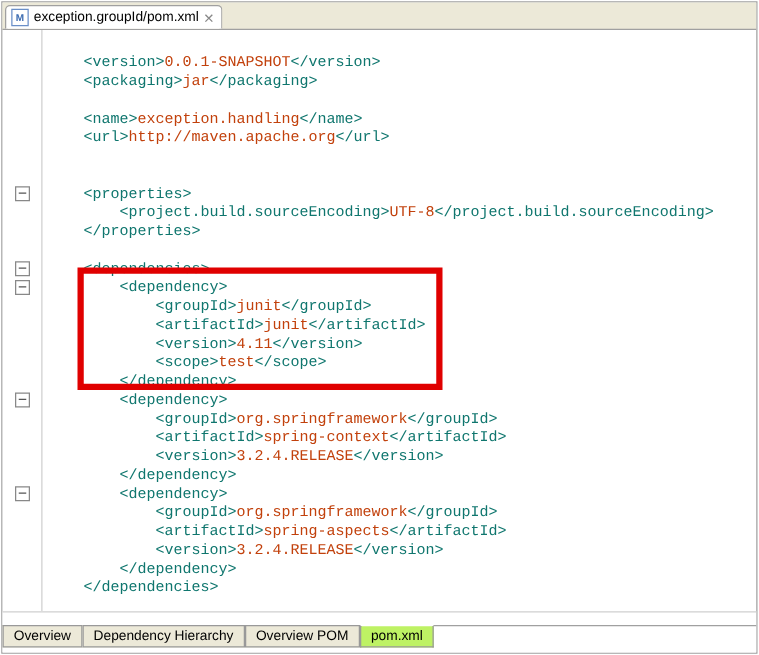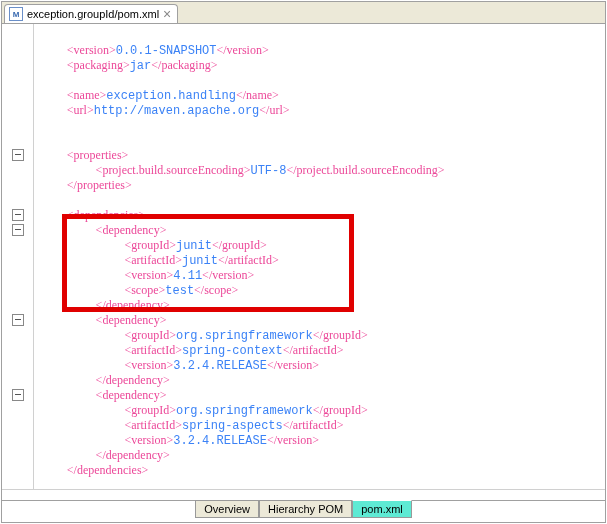--- a/index.html
+++ b/index.html
@@ -9,25 +9,25 @@
 .top-tab { background: #fff; border: 1px solid #a0a0a0; border-bottom: none; border-top-left-radius: 4px; border-top-right-radius: 4px; padding: 2px 6px 2px 4px; display: flex; align-items: center; gap: 4px; margin-left: 2px; font-size: 11px; }
 .file-icon { width: 14px; height: 14px; background: #fff; border: 1px solid #6a8fc8; display: flex; align-items: center; justify-content: center; font-size: 8px; font-weight: bold; color: #3a6ab0; }
 .close-x { font-family: Arial; color: #888; font-size: 14px; cursor: pointer; line-height: 1; }
 .editor-wrap { flex: 1; display: flex; overflow: hidden; }
 .gutter { width: 32px; background: #fff; border-right: 1px solid #d0d0d0; flex-shrink: 0; padding-top: 4px; }
 .fold { width: 12px; height: 12px; margin: 0 auto 2px; }
 .fold.minus { border: 1px solid #888; background: #fff; display: flex; align-items: center; justify-content: center; }
 .fold.minus::before { content: ""; width: 6px; height: 1px; background: #555; }
 .gutter-row { height: 15px; display: flex; align-items: center; justify-content: center; }
 .editor { flex: 1; font-family: Consolas, "Courier New", monospace; font-size: 12px; line-height: 15px; padding: 4px 0 0 4px; white-space: pre; color: #000; position: relative; }
-.tag { color: #ec4899; font-family: Liberation Serif, serif; }
-.txt { color: #3b82f6; }
+.tag { color: #0f766e; }
+.txt { color: #c2410c; }
 .hl-box { position: absolute; border: 5px solid #e00000; z-index: 2; pointer-events: none; }
-.bottom-tabs { display: flex; border-top: 1px solid #a0a0a0; background: #fff; height: 22px; align-items: flex-start; flex-shrink: 0; justify-content: center; }
-.btab { border: 1px solid #999; border-top: 1px solid #fff; padding: 2px 8px; font-size: 11px; background: #5eead4; margin-top: -1px; }
+.bottom-tabs { display: flex; border-top: 1px solid #a0a0a0; background: #fff; height: 22px; align-items: flex-start; flex-shrink: 0; }
+.btab { border: 1px solid #999; border-top: 1px solid #fff; padding: 2px 8px; font-size: 11px; background: #bef264; margin-top: -1px; }
 .btab.inactive { background: #ece9d8; border-top: 1px solid #999; }
 .ruler { height: 11px; background: #fff; border-top: 1px solid #d0d0d0; flex-shrink: 0; }
 .line { height: 15px; }
 </style>
 </head>
 <body>
 
 <div class="container">
   <div class="top-tabs">
     <div class="top-tab">
@@ -83,16 +83,17 @@
 
     </div>
 
     <div class="editor" id="code"><div class="line">&nbsp;</div><div class="line">    <span class="tag">&lt;version&gt;</span><span class="txt">0.0.1-SNAPSHOT</span><span class="tag">&lt;/version&gt;</span></div><div class="line">    <span class="tag">&lt;packaging&gt;</span><span class="txt">jar</span><span class="tag">&lt;/packaging&gt;</span></div><div class="line">&nbsp;</div><div class="line">    <span class="tag">&lt;name&gt;</span><span class="txt">exception.handling</span><span class="tag">&lt;/name&gt;</span></div><div class="line">    <span class="tag">&lt;url&gt;</span><span class="txt">http://maven.apache.org</span><span class="tag">&lt;/url&gt;</span></div><div class="line">&nbsp;</div><div class="line">&nbsp;</div><div class="line">    <span class="tag">&lt;properties&gt;</span></div><div class="line">        <span class="tag">&lt;project.build.sourceEncoding&gt;</span><span class="txt">UTF-8</span><span class="tag">&lt;/project.build.sourceEncoding&gt;</span></div><div class="line">    <span class="tag">&lt;/properties&gt;</span></div><div class="line">&nbsp;</div><div class="line">    <span class="tag">&lt;dependencies&gt;</span></div><div class="line">        <span class="tag">&lt;dependency&gt;</span></div><div class="line">            <span class="tag">&lt;groupId&gt;</span><span class="txt">junit</span><span class="tag">&lt;/groupId&gt;</span></div><div class="line">            <span class="tag">&lt;artifactId&gt;</span><span class="txt">junit</span><span class="tag">&lt;/artifactId&gt;</span></div><div class="line">            <span class="tag">&lt;version&gt;</span><span class="txt">4.11</span><span class="tag">&lt;/version&gt;</span></div><div class="line">            <span class="tag">&lt;scope&gt;</span><span class="txt">test</span><span class="tag">&lt;/scope&gt;</span></div><div class="line">        <span class="tag">&lt;/dependency&gt;</span></div><div class="line">        <span class="tag">&lt;dependency&gt;</span></div><div class="line">            <span class="tag">&lt;groupId&gt;</span><span class="txt">org.springframework</span><span class="tag">&lt;/groupId&gt;</span></div><div class="line">            <span class="tag">&lt;artifactId&gt;</span><span class="txt">spring-context</span><span class="tag">&lt;/artifactId&gt;</span></div><div class="line">            <span class="tag">&lt;version&gt;</span><span class="txt">3.2.4.RELEASE</span><span class="tag">&lt;/version&gt;</span></div><div class="line">        <span class="tag">&lt;/dependency&gt;</span></div><div class="line">        <span class="tag">&lt;dependency&gt;</span></div><div class="line">            <span class="tag">&lt;groupId&gt;</span><span class="txt">org.springframework</span><span class="tag">&lt;/groupId&gt;</span></div><div class="line">            <span class="tag">&lt;artifactId&gt;</span><span class="txt">spring-aspects</span><span class="tag">&lt;/artifactId&gt;</span></div><div class="line">            <span class="tag">&lt;version&gt;</span><span class="txt">3.2.4.RELEASE</span><span class="tag">&lt;/version&gt;</span></div><div class="line">        <span class="tag">&lt;/dependency&gt;</span></div><div class="line">    <span class="tag">&lt;/dependencies&gt;</span></div><div class="line">&nbsp;</div><div class="hl-box" style="top: 190px; left: 28px; width: 292px; height: 98px;"></div></div>
   </div>
 
   <div class="ruler"></div>
 
   <div class="bottom-tabs" id="btabs">
       <div class="btab inactive">Overview</div>
-      <div class="btab inactive">Hierarchy POM</div>
+      <div class="btab inactive">Dependency Hierarchy</div>
+      <div class="btab inactive">Overview POM</div>
       <div class="btab">pom.xml</div>
     </div>
 </div>
 
 </body></html>

